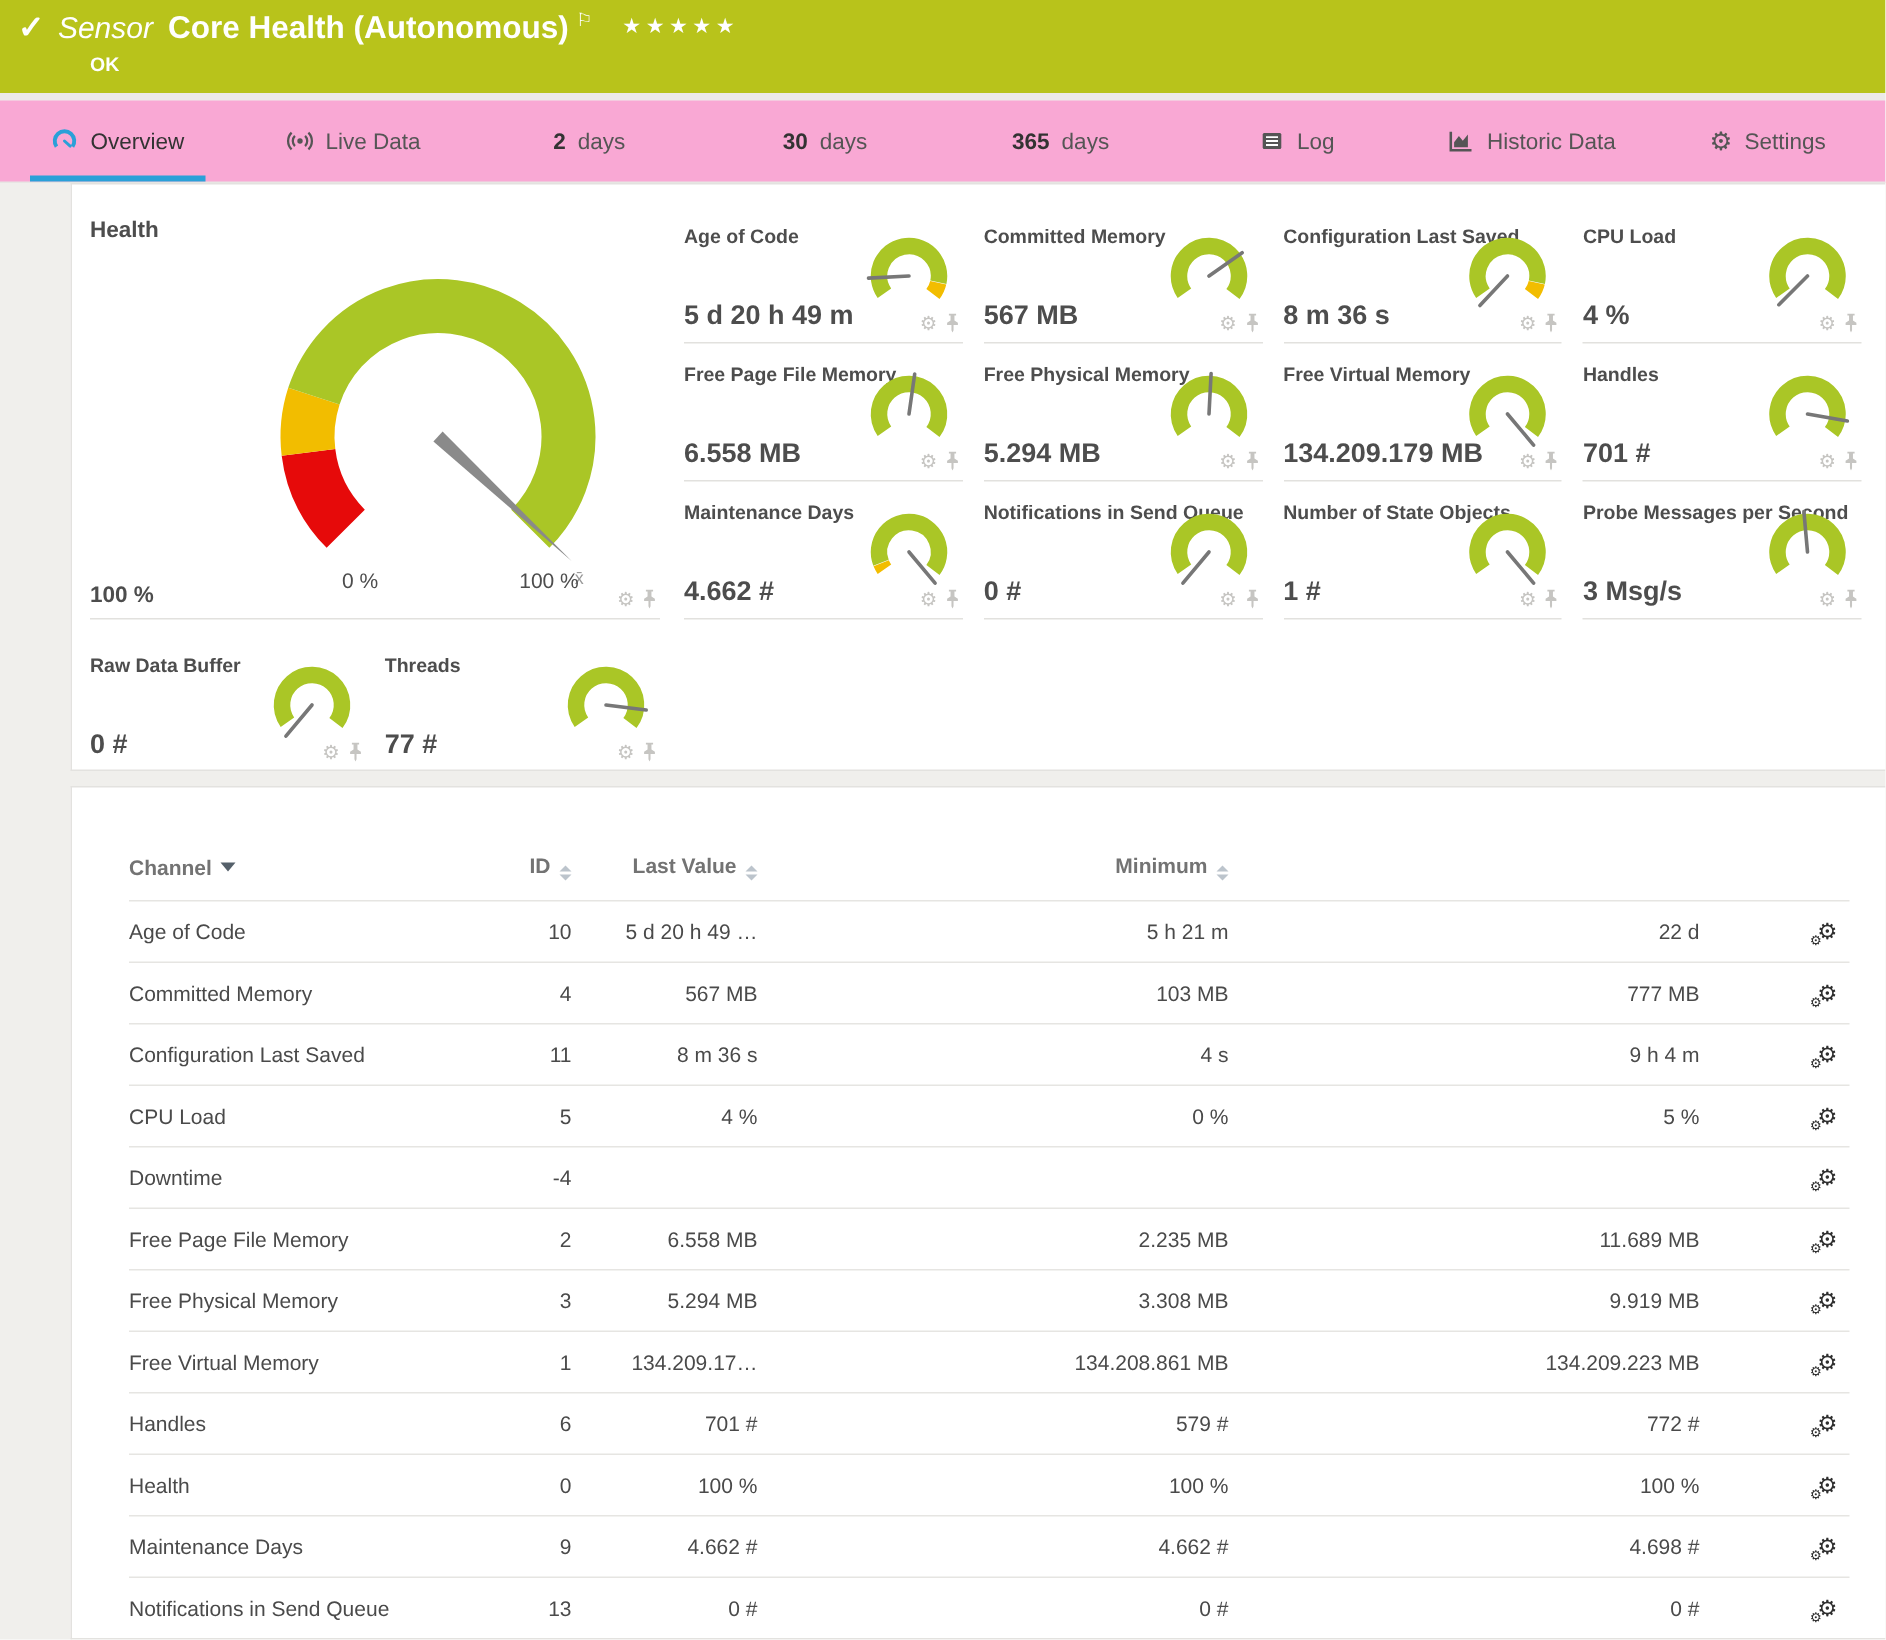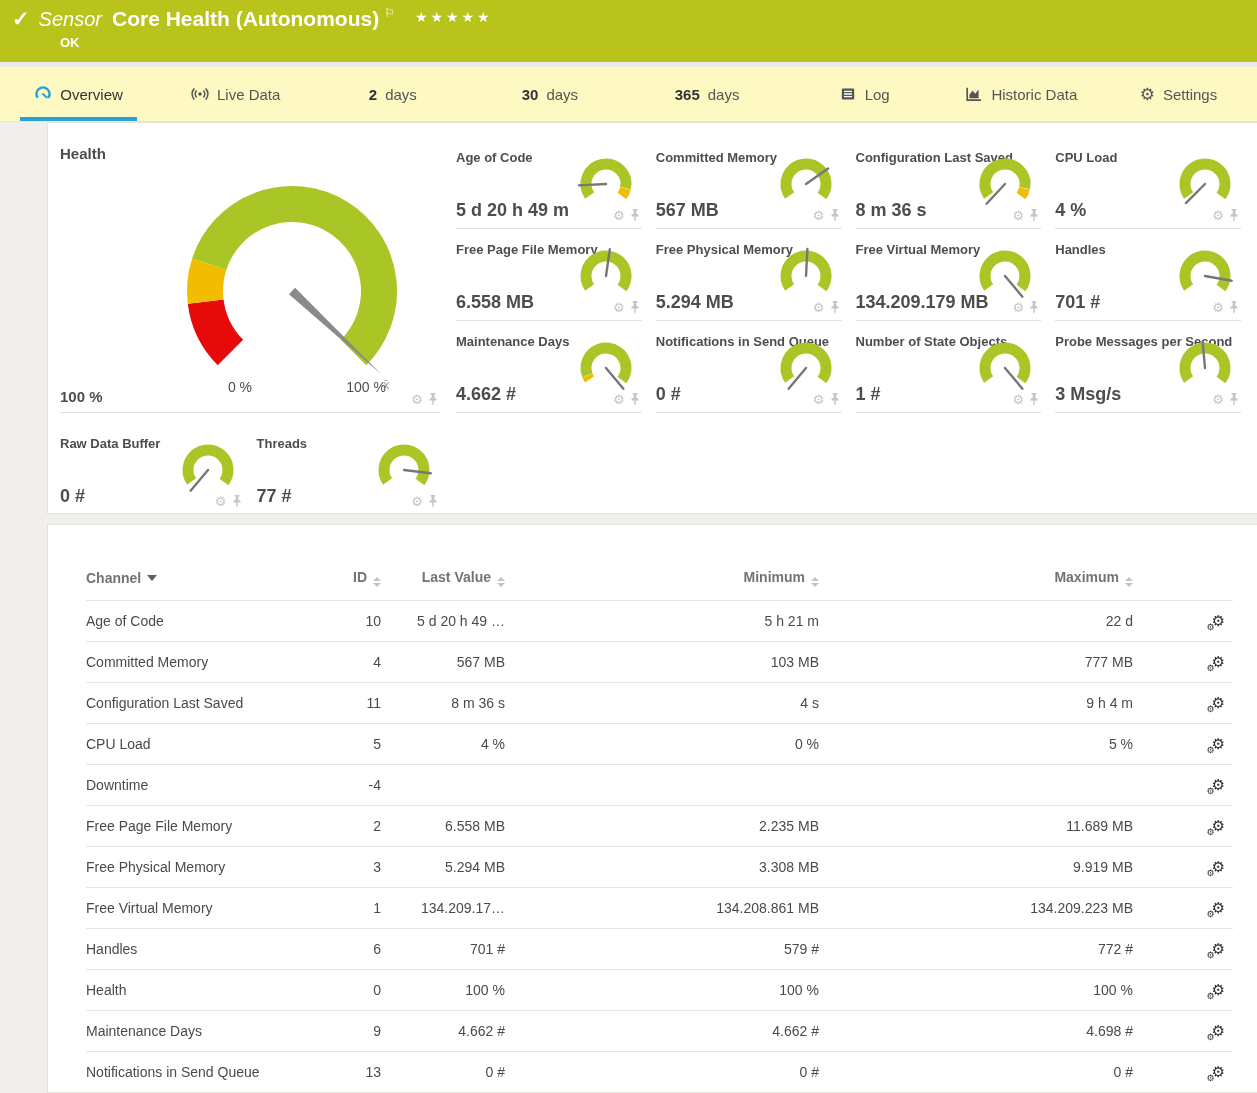--- a/index.html
+++ b/index.html
@@ -16,21 +16,21 @@
   .check { font-size:21px; font-weight:bold; margin-right:9px; line-height:26px; }
   .sensor-word { font-style:italic; font-size:20px; margin-right:10px; line-height:26px; }
   .sensor-title { font-size:21px; font-weight:bold; line-height:26px; }
   .flag { font-size:12px; margin:0 4px 0 5px; line-height:14px; }
   .stars { font-size:14px; letter-spacing:3px; margin-left:16px; line-height:22px; cursor:pointer; }
   .status-ok { margin-left:60px; font-size:13px; font-weight:bold; margin-top:3px; }
 
   .header-gap { height:5px; background:#eceae7; }
 
   
-  .tabbar { height:55px; background:#fef9c3; display:flex; border-bottom:1px solid #e7e6e3; }
+  .tabbar { height:55px; background:#f9a8d4; display:flex; border-bottom:1px solid #e7e6e3; }
   .tab { flex:1; display:flex; align-items:center; justify-content:center; gap:8px;
          font-size:15px; color:#555; cursor:pointer; position:relative; }
   .tab .num { font-weight:bold; color:#333; }
   .tab.active { color:#333; }
   .tab.active::after { content:""; position:absolute; left:13%; right:13%; bottom:0;
                        height:4px; background:#2aa0d8; }
   .ticon { flex:none; }
   .gear-glyph-tab { font-size:17px; line-height:1; }
 
   
@@ -425,26 +425,20 @@
             <i class="up"></i>
             <i class="dn"></i>
           </span>
       </div>
       <div class="col-min th">
         <span>Minimum</span><span class="sort">
             <i class="up"></i>
             <i class="dn"></i>
           </span>
       </div>
-      <div class="col-max th">
-        <span>Maximum</span><span class="sort">
-            <i class="up"></i>
-            <i class="dn"></i>
-          </span>
-      </div>
       <div class="col-gear"></div>
     </div>
     <div id="table-body">
         <div class="trow">
     <div class="col-channel">Age of Code</div>
     <div class="col-id">10</div>
     <div class="col-last">5 d 20 h 49 …</div>
     <div class="col-min">5 h 21 m</div>
     <div class="col-max">22 d</div>
     <div class="col-gear">

